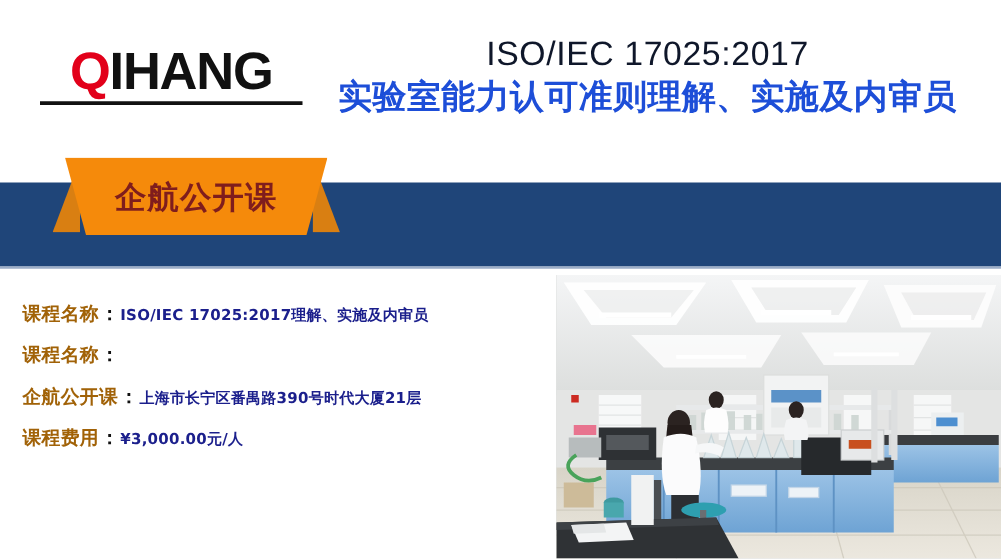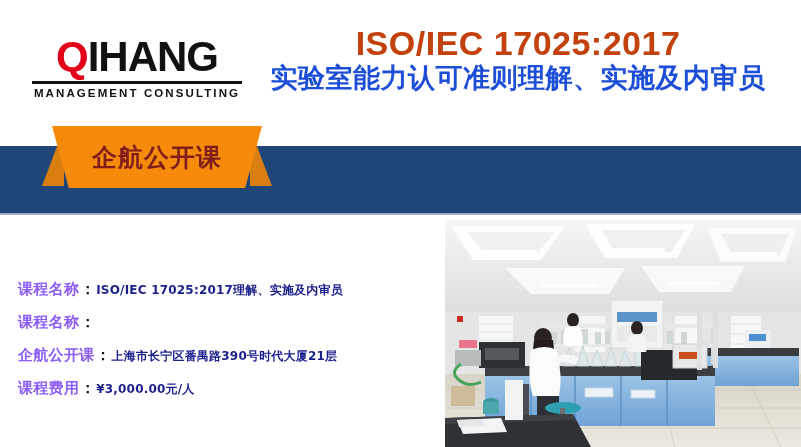--- a/index.html
+++ b/index.html
@@ -56,23 +56,23 @@
   
   .title-wrap {
     position: absolute;
     left: 240px;
     top: 26px;
     width: 556px;
     text-align: center;
   }
   .title-en {
     font-family: "Liberation Sans", "DejaVu Sans", sans-serif;
-    font-size: 34px;
-    font-weight: bold;
-    color: #c2410c;
+    font-size: 27px;
+    font-weight: normal;
+    color: #0f172a;
     line-height: 34px;
     letter-spacing: 0.5px;
     white-space: nowrap;
   }
   .title-cn {
     font-family: "DejaVu Sans", "Liberation Sans", sans-serif;
     font-size: 27px;
     font-weight: bold;
     color: #1d4ed8;
     line-height: 36px;
@@ -147,23 +147,22 @@
   .info-row {
     display: flex;
     align-items: baseline;
     height: 33px;
     white-space: nowrap;
   }
   .info-label {
     font-family: Liberation Sans, sans-serif;
     font-size: 15px;
     font-weight: bold;
-    color: #8b5cf6;
+    color: #a16207;
     letter-spacing: 0.3px;
-    margin-top: 38px;
   }
   .info-colon {
     font-family: "DejaVu Sans", "Liberation Sans", sans-serif;
     font-size: 15px;
     font-weight: bold;
     color: #111111;
     padding: 0 1px;
   }
   .info-value {
     font-family: "DejaVu Sans", "Liberation Sans", sans-serif;
@@ -186,21 +185,20 @@
   .photo svg { display: block; }
 </style>
 </head>
 <body>
 
 <div id="poster">
 
   <div class="logo-block">
     <div class="logo-wordmark"><span class="q">Q</span><span>IHANG</span></div>
     <div class="logo-rule"></div>
-    <div class="logo-sub">MANAGEMENT  CONSULTING</div>
   </div>
 
   <div class="title-wrap">
     <div class="title-en">ISO/IEC 17025:2017</div>
     <div class="title-cn">实验室能力认可准则理解、实施及内审员</div>
   </div>
 
   <div class="blue-band"></div>
   <div class="blue-band-shadow"></div>
 

